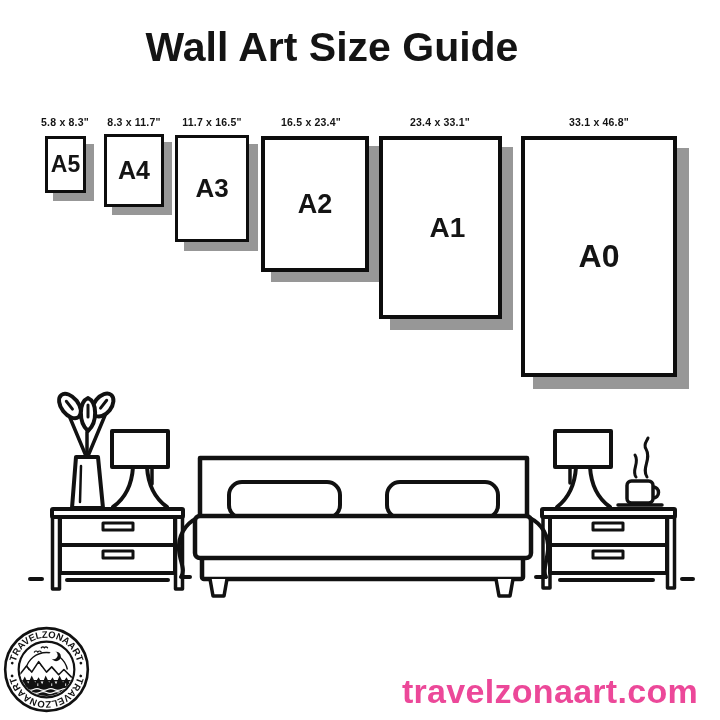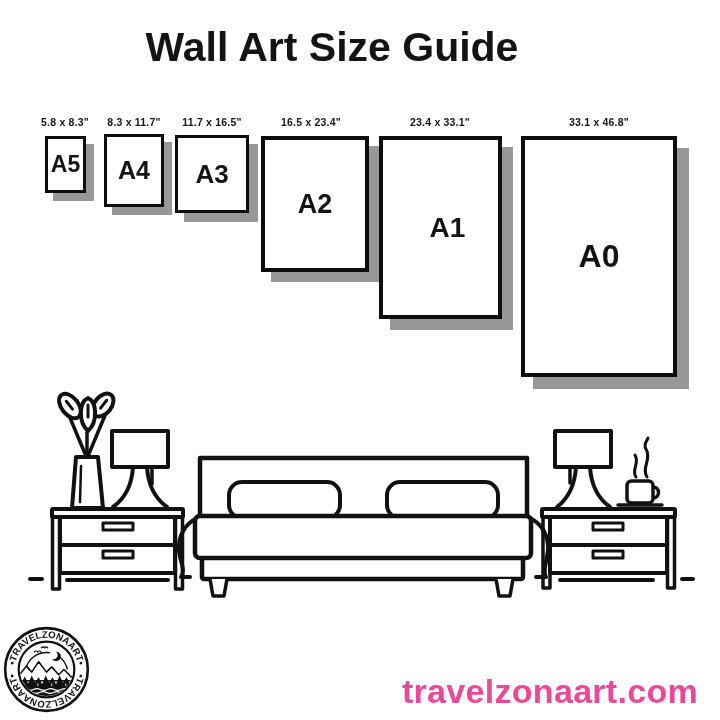--- a/index.html
+++ b/index.html
@@ -16,21 +16,21 @@
     position:absolute;top:116px;width:120px;text-align:center;
     font-size:10.5px;font-weight:bold;color:#141414;letter-spacing:.2px;
   }
   .frame{
     position:absolute;box-sizing:border-box;background:#fff;
     border:3px solid #0d0d0d;display:flex;align-items:center;justify-content:center;
   }
   .letter{font-weight:bold;color:#141414;}
   .f-a5{left:45px;top:136px;width:41px;height:57px;box-shadow:8px 8px 0 #979797;text-align:right;}
   .f-a4{left:104px;top:134px;width:60px;height:73px;box-shadow:8px 8px 0 #979797;}
-  .f-a3{left:175px;top:135px;width:74px;height:78px;box-shadow:9px 9px 0 #979797;}
+  .f-a3{left:175px;top:135px;width:74px;height:107px;box-shadow:9px 9px 0 #979797;}
   .f-a2{left:261px;top:136px;width:108px;height:136px;border-width:4px;box-shadow:10px 10px 0 #979797;}
   .f-a1{left:379px;top:136px;width:123px;height:183px;border-width:4px;box-shadow:11px 11px 0 #979797;padding-left:14px;}
   .f-a0{left:521px;top:136px;width:156px;height:241px;border-width:4px;box-shadow:12px 12px 0 #979797;}
   .l-a5{left:5px;} .l-a4{left:74px;} .l-a3{left:152px;}
   .l-a2{left:251px;} .l-a1{left:380px;} .l-a0{left:539px;}
   .f-a5 .letter{font-size:23px;} .f-a4 .letter{font-size:25px;text-align:right;}
   .f-a3 .letter{font-size:26px;} .f-a2 .letter{font-size:27px;}
   .f-a1 .letter{font-size:28px;} .f-a0 .letter{font-size:32px;}
   
   .scene{position:absolute;left:0;top:378px;width:720px;height:227px;}

